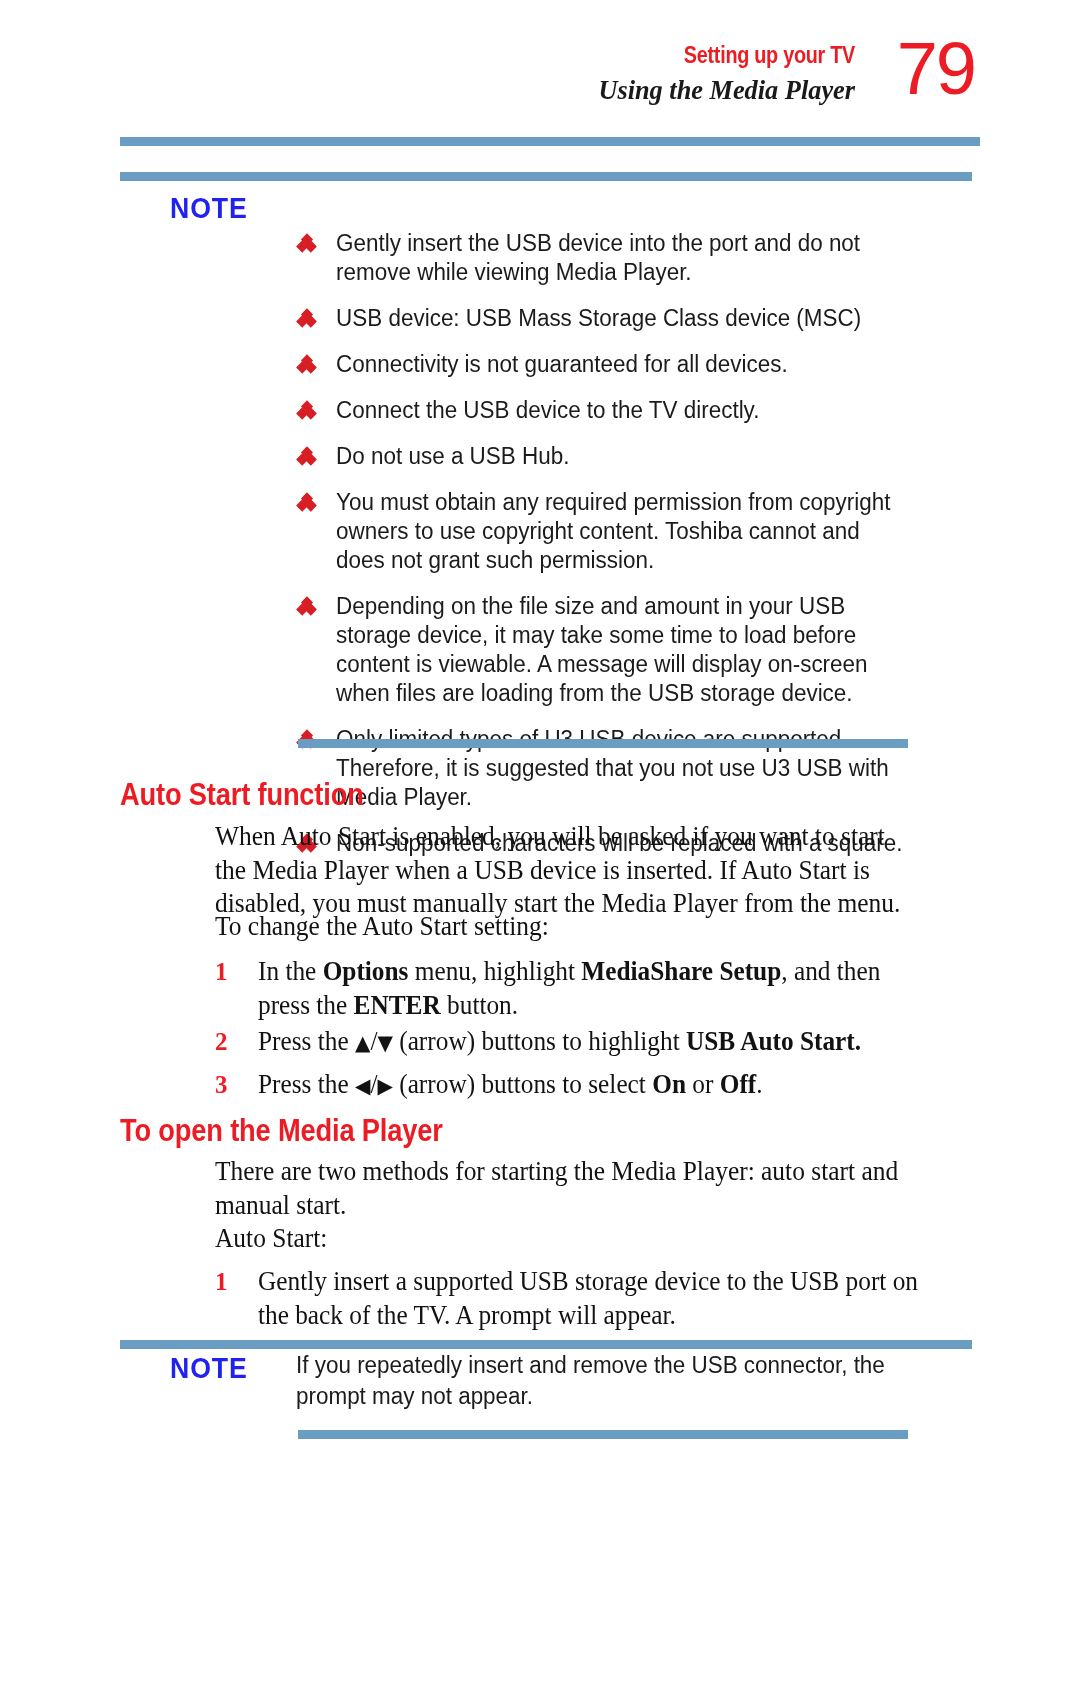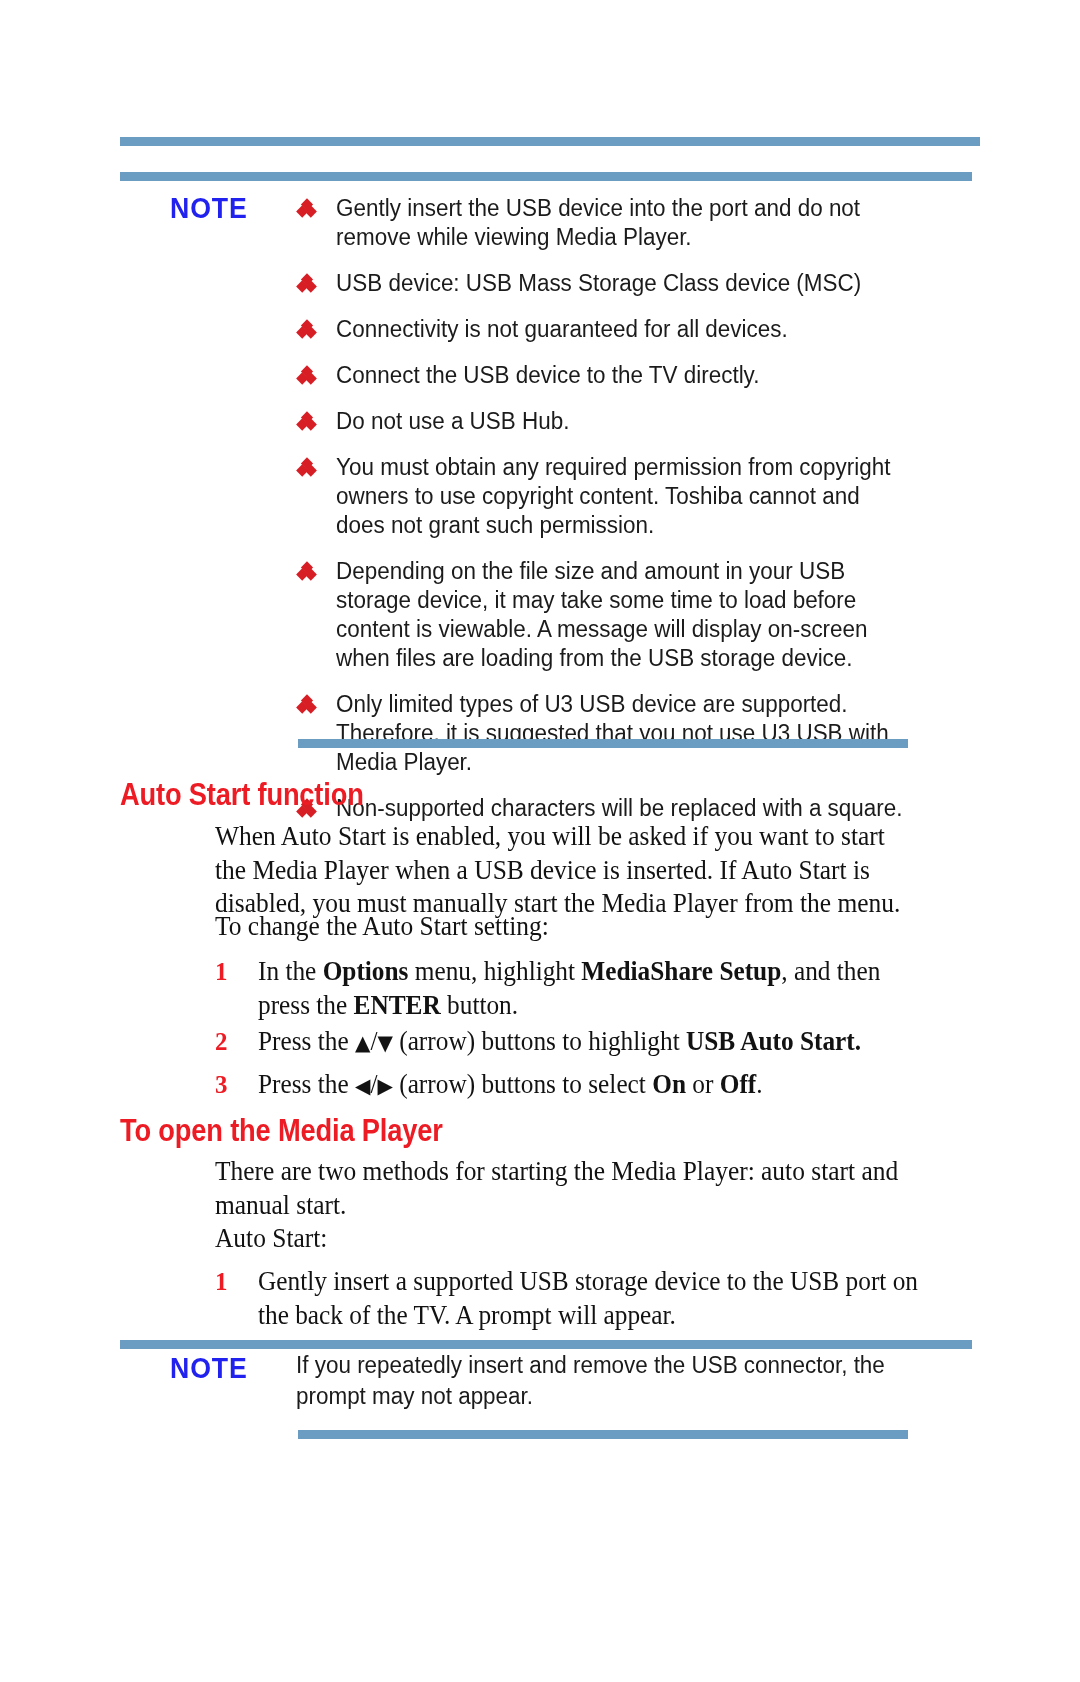--- a/index.html
+++ b/index.html
@@ -86,20 +86,21 @@
     color: #2222ee;
     letter-spacing: 1px;
     transform: scaleX(0.92);
     transform-origin: left top;
   }
 
   .note-list {
     position: absolute;
     left: 296px;
     width: 640px;
+    margin-top: 35px;
   }
   .note-item {
     position: relative;
     padding-left: 42px;
     margin-bottom: 17px;
     font-family: "Liberation Sans Narrow", "Liberation Sans", sans-serif;
     font-size: 23.5px;
     line-height: 29px;
     color: #1b1b1b;
     transform: scaleX(0.955);
@@ -180,20 +181,27 @@
     transform-origin: left top;
   }
   .step b { font-weight: bold; }
   .arrowglyph { font-family: "DejaVu Sans", sans-serif; font-size: 21px; }
 </style>
 </head>
 <body>
 
 <div class="page">
 
+  <div class="header">
+    <div class="header-texts">
+      <div class="header-title">Setting up your TV</div>
+      <div class="header-subtitle">Using the Media Player</div>
+    </div>
+    <div class="page-number">79</div>
+  </div>
 
   <div class="rule" style="left:120px; top:137px; width:860px;"></div>
 
   <div class="rule" style="left:120px; top:172px; width:852px;"></div>
 
   <div class="note-label" style="left:170px; top:192px;">NOTE</div>
 
   <div class="note-list" style="top:194px;">
     <div class="note-item">
       <span class="bullet-diamond">

